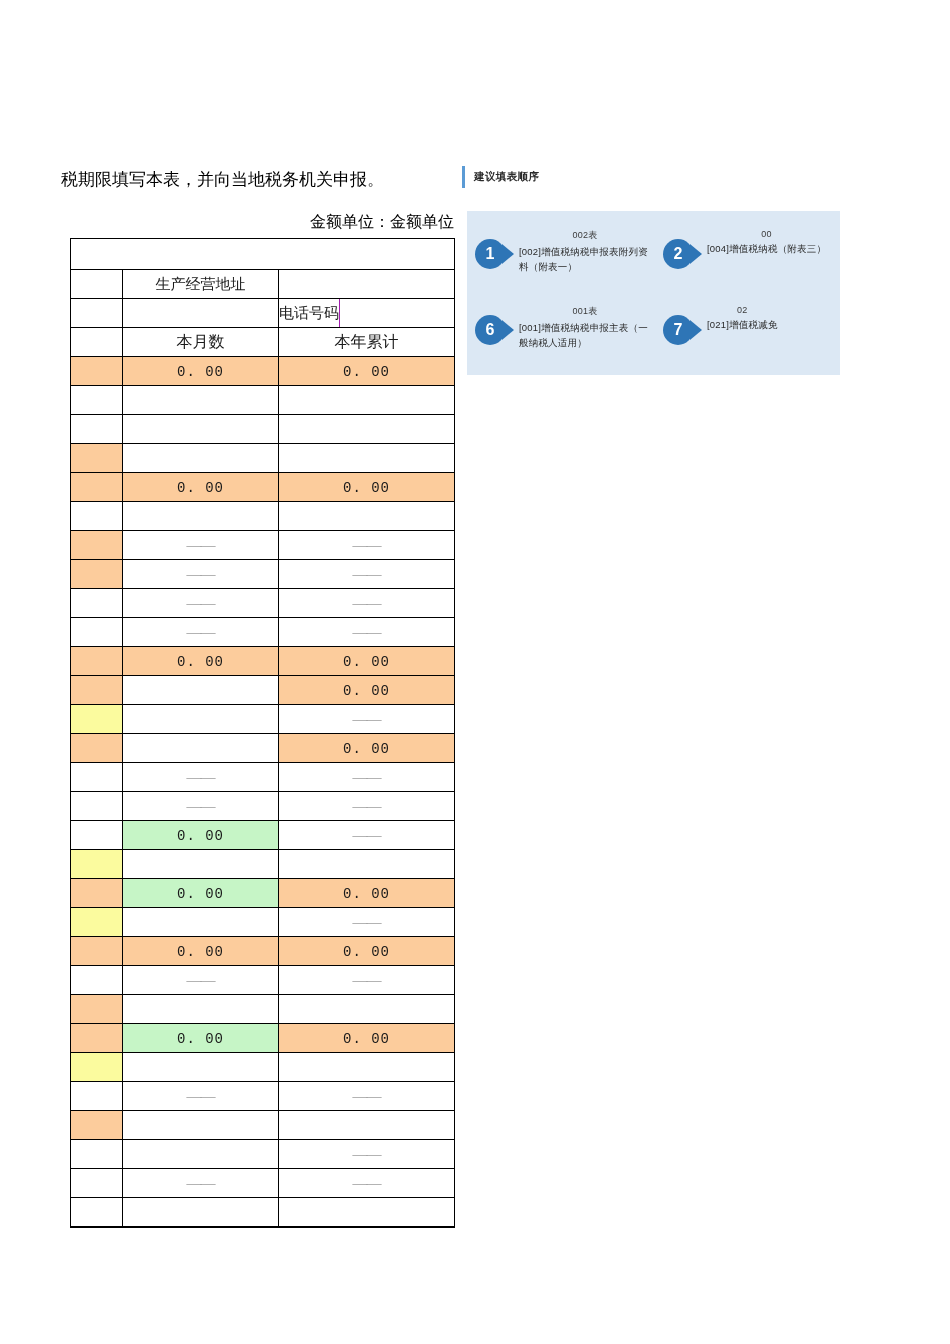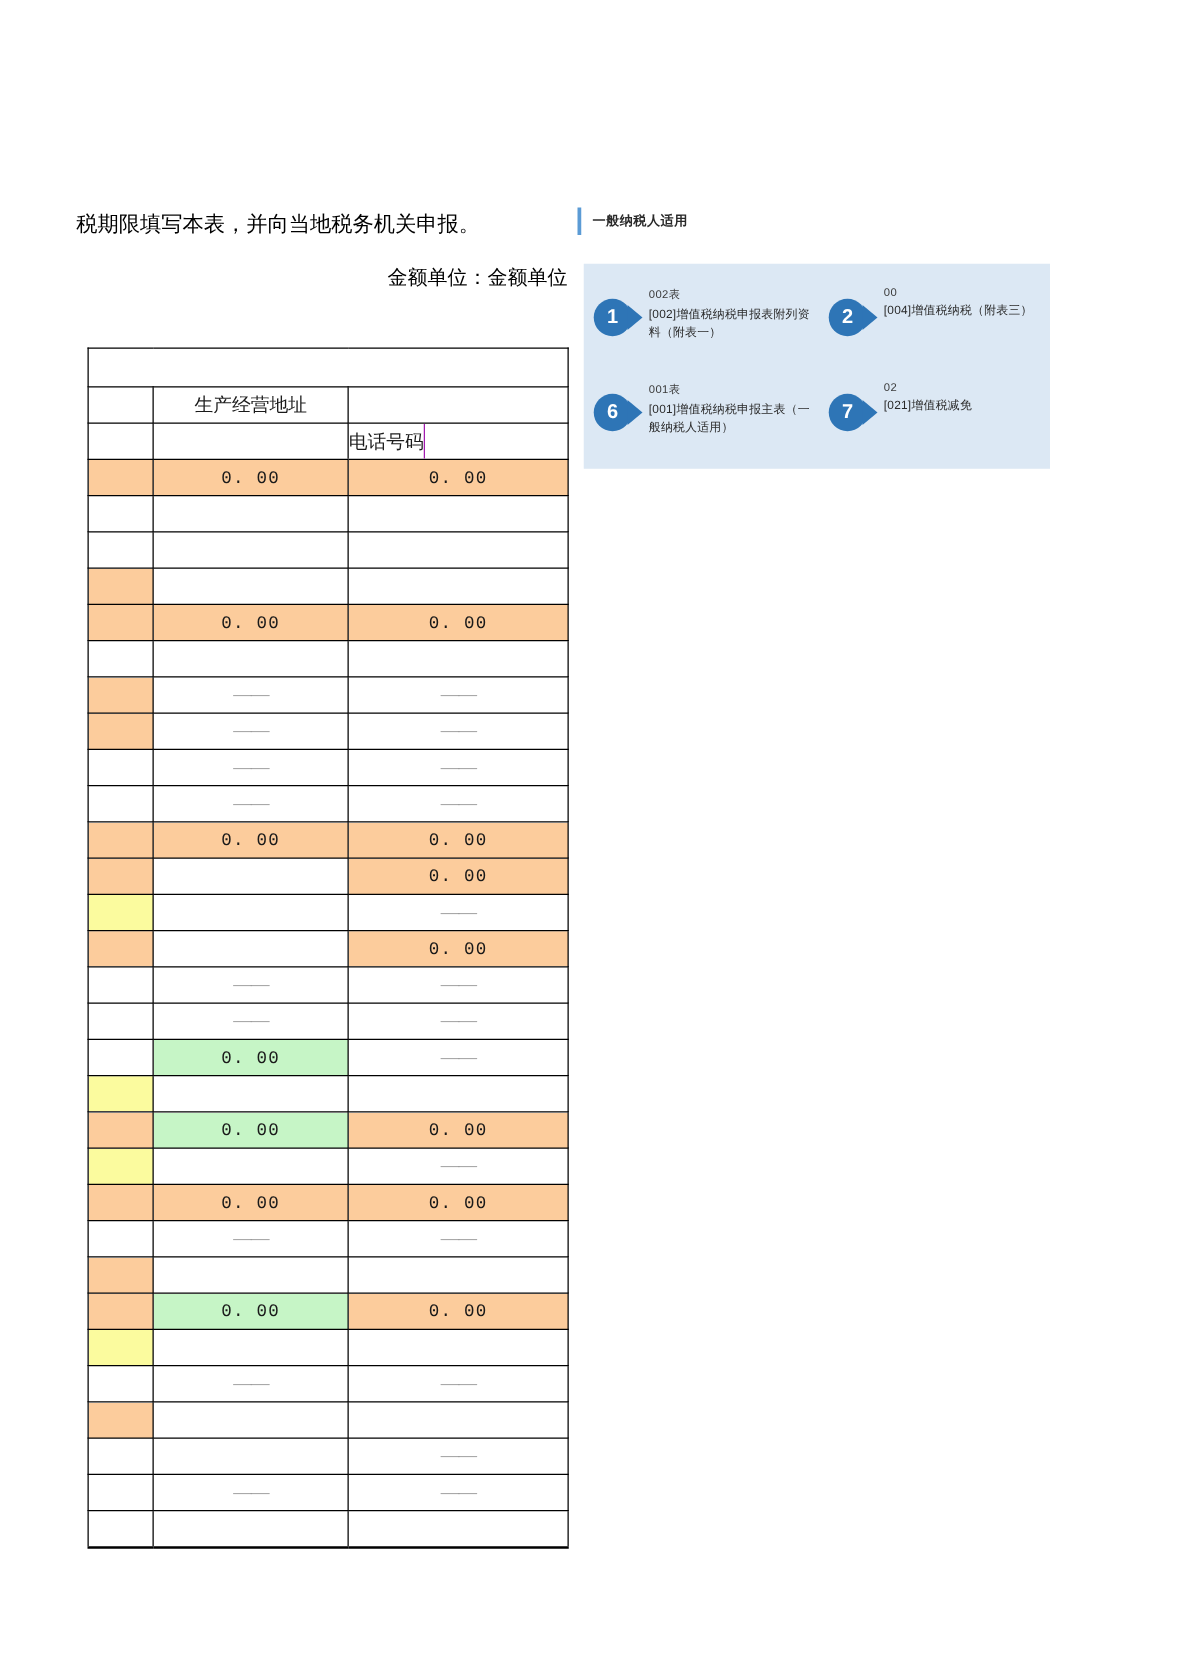--- a/index.html
+++ b/index.html
@@ -27,21 +27,20 @@
     text-align:right;font-size:16px;color:#000;
     font-family:"Liberation Serif","DejaVu Serif",serif;
   }
 
   table.form{
     position:absolute;left:70px;top:238px;
     border-collapse:collapse;
     table-layout:fixed;
     width:384px;
     font-family:"Liberation Serif","DejaVu Serif",serif;
-    margin-top:40px;
   }
   table.form td{
     border:1px solid #000;
     padding:0;
     text-align:center;
     vertical-align:middle;
     font-size:15px;
     color:#1a1a1a;
     height:28px;
     overflow:hidden;
@@ -84,21 +83,21 @@
     font-family:"Liberation Sans","DejaVu Sans",sans-serif;
   }
   .chev{
     position:absolute;left:27px;top:5px;width:0;height:0;
     border-top:10px solid transparent;
     border-bottom:10px solid transparent;
     border-left:12px solid #2e75b6;
   }
   .step-text{min-width:0;}
   .step-code{
-    font-size:9px;color:#3b3b3b;margin-bottom:3px;letter-spacing:0.3px;
+    font-size:9px;color:#3b3b3b;text-align:center;margin-bottom:3px;letter-spacing:0.3px;
   }
   .step-label{
     font-size:9.5px;color:#2a2a2a;line-height:1.55;letter-spacing:0.2px;
   }
 </style>
 </head>
 <body>
 
 <div id="sheet">
 
@@ -131,20 +130,25 @@
         <td class="c-white" style="border-right:none"></td>
         <td class="thick-r c-white" style="padding:0">
           <div style="display:flex;height:100%;">
             <div style="flex:0 0 56px;border-right:1px solid #a21caf;display:flex;align-items:center;justify-content:center;">电话号码</div>
             <div style="flex:1"></div>
           </div>
         </td>
       </tr>
 
 
+      <tr>
+        <td class="thick-l thick-b c-white"></td>
+        <td class="thick-b c-white" style="font-size:16px">本月数</td>
+        <td class="thick-r thick-b c-white" style="font-size:16px">本年累计</td>
+      </tr>
 
     <tr>
           <td class="thick-l c-orange"></td>
           <td class="c-orange"><span class="num">0. 00</span></td>
           <td class="c-orange thick-r"><span class="num">0. 00</span></td>
         </tr>
         <tr>
           <td class="thick-l c-white thick-b"></td>
           <td class="c-white thick-b"></td>
           <td class="c-white thick-r thick-b"></td>
@@ -289,21 +293,21 @@
           <td class="c-white thick-b" style="border-bottom: 2px solid rgb(0, 0, 0);"></td>
           <td class="c-white thick-r thick-b" style="border-bottom: 2px solid rgb(0, 0, 0);"></td>
         </tr>
       </tbody>
   </table>
 </div>
 
 <div id="order-card">
   <div class="card-title-wrap">
     <div class="card-accent"></div>
-    <div class="card-title">一般纳税人适用</div>
+    <div class="card-title">建议填表顺序</div>
   </div>
   <div class="card-body">
 
   <div class="step" style="left: 8px; top: 18px; width: 176px;">
         <div class="badge-wrap">
           <div class="badge">1</div>
           <div class="chev"></div>
         </div>
         <div class="step-text">
           <div class="step-code">002表</div>

